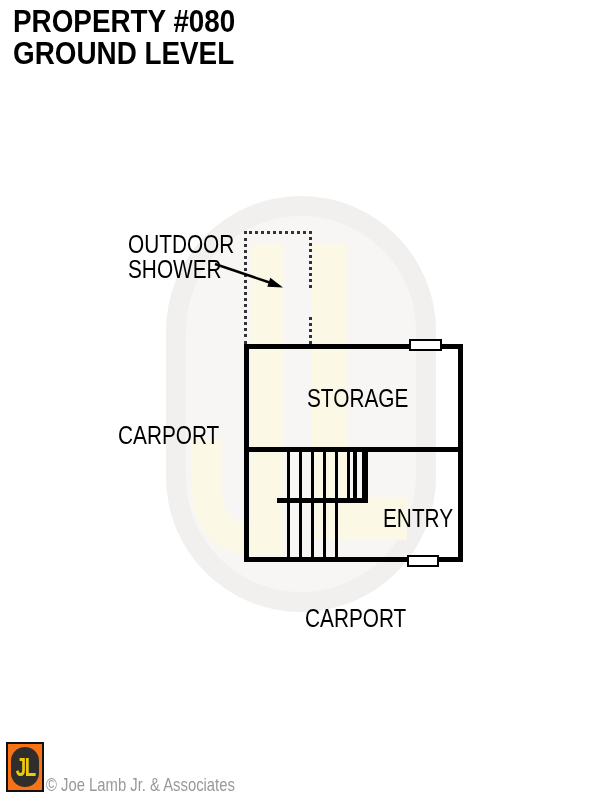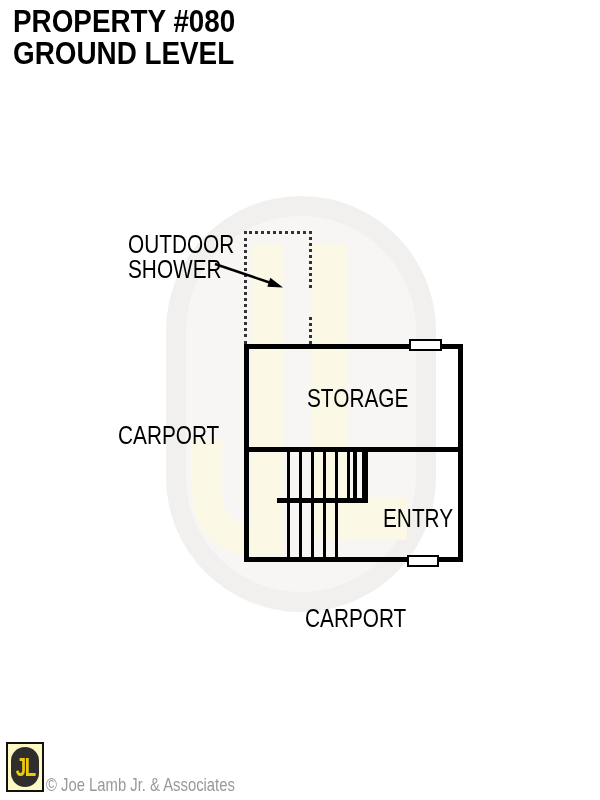--- a/index.html
+++ b/index.html
@@ -40,21 +40,21 @@
   .dot-h{height:0;border-top:3px dotted #333;}
 
   
   .building{left:244px;top:344px;width:219px;height:218px;box-sizing:border-box;
     border:5px solid var(--plan-line,#000);background:transparent;}
   .wall{background:var(--plan-line,#000);}
   .window{background:#fff;border:2px solid var(--plan-line,#000);box-sizing:border-box;}
 
   
   .logo-box{left:6px;top:742px;width:38px;height:50px;box-sizing:border-box;
-    border:2px solid #111;background:#fef9c3;}
+    border:2px solid #111;background:#f97316;}
   .logo-capsule{position:absolute;left:3px;top:3px;width:28px;height:40px;border-radius:14px;
     background:var(--logo-bg,#2f2e2c);display:flex;align-items:center;justify-content:center;}
   .logo-letters{font-weight:bold;font-size:26px;line-height:26px;color:var(--logo-letters,#eec90c);
     transform:scaleX(.72);letter-spacing:-2px;}
   .copyright{left:46px;top:775px;font-size:19px;line-height:19px;color:var(--copyright-text,#999);
     transform:scaleX(.78);transform-origin:left top;white-space:nowrap;}
 </style>
 </head>
 <body>
 

